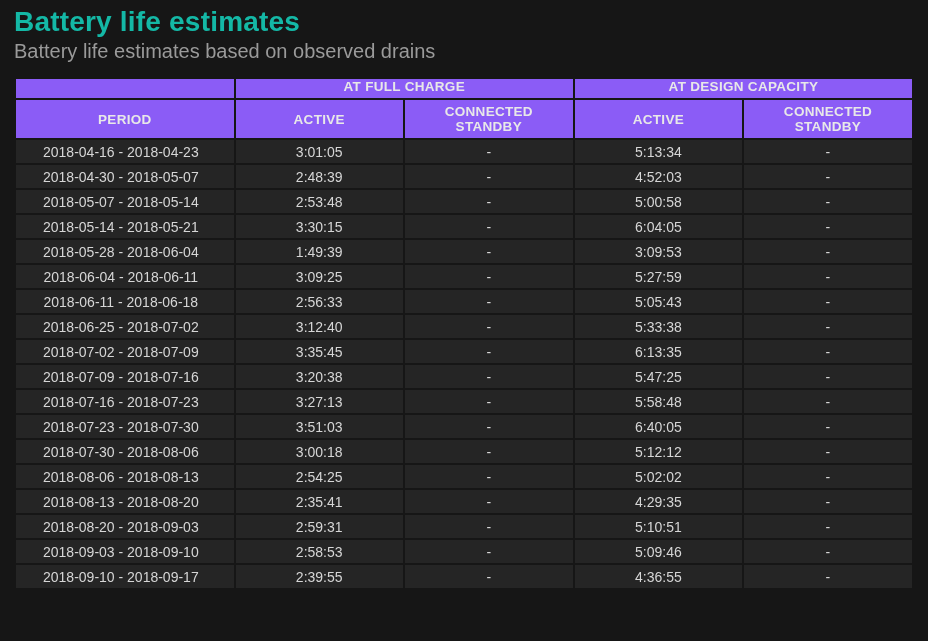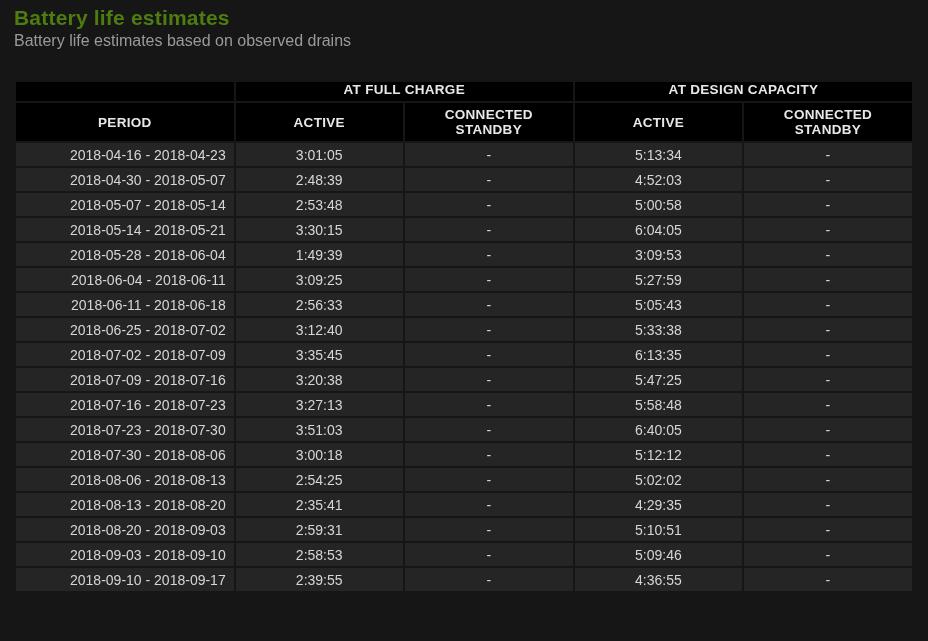--- a/index.html
+++ b/index.html
@@ -6,58 +6,58 @@
   body {
     background: #161616;
     color: #d0d0d0;
     font-family: "Segoe UI", Arial, sans-serif;
     width: 928px;
     height: 641px;
     overflow: hidden;
     padding: 6px 14px;
   }
   .title {
-    color: #4d7c0f;
-    font-size: 21px;
+    color: #14b8a6;
+    font-size: 28px;
     font-weight: 600;
     margin-bottom: 2px;
     letter-spacing: 0.2px;
   }
   .subtitle {
     color: #9a9a9a;
-    font-size: 16px;
-    margin-bottom: 30px;
+    font-size: 20px;
+    margin-bottom: 14px;
   }
   table {
     border-collapse: separate;
     border-spacing: 2px;
     width: 900px;
     font-size: 14px;
   }
   th {
     color: #e8e8e8;
     font-weight: 700;
     letter-spacing: 0.3px;
     text-align: center;
     padding: 4px 6px;
-    background: #000000;
+    background: #8b5cf6;
     font-size: 13.5px;
   }
   th.group { padding-top:0; padding-bottom:4px; }
   th.left { text-align:center; padding-left:6px; }
   td {
     background: #252525;
     color: #d6d6d6;
     text-align: center;
     padding: 3px 8px;
     height: 23px;
     vertical-align: middle;
   }
   td.period {
-    text-align: right;
+    text-align: center;
     padding-left: 0;
     width: 220px;
   }
   col.period-col { width: 222px; }
   col.val-col { width: 170px; }
 </style>
 </head>
 <body>
 
 <div class="title">Battery life estimates</div>

